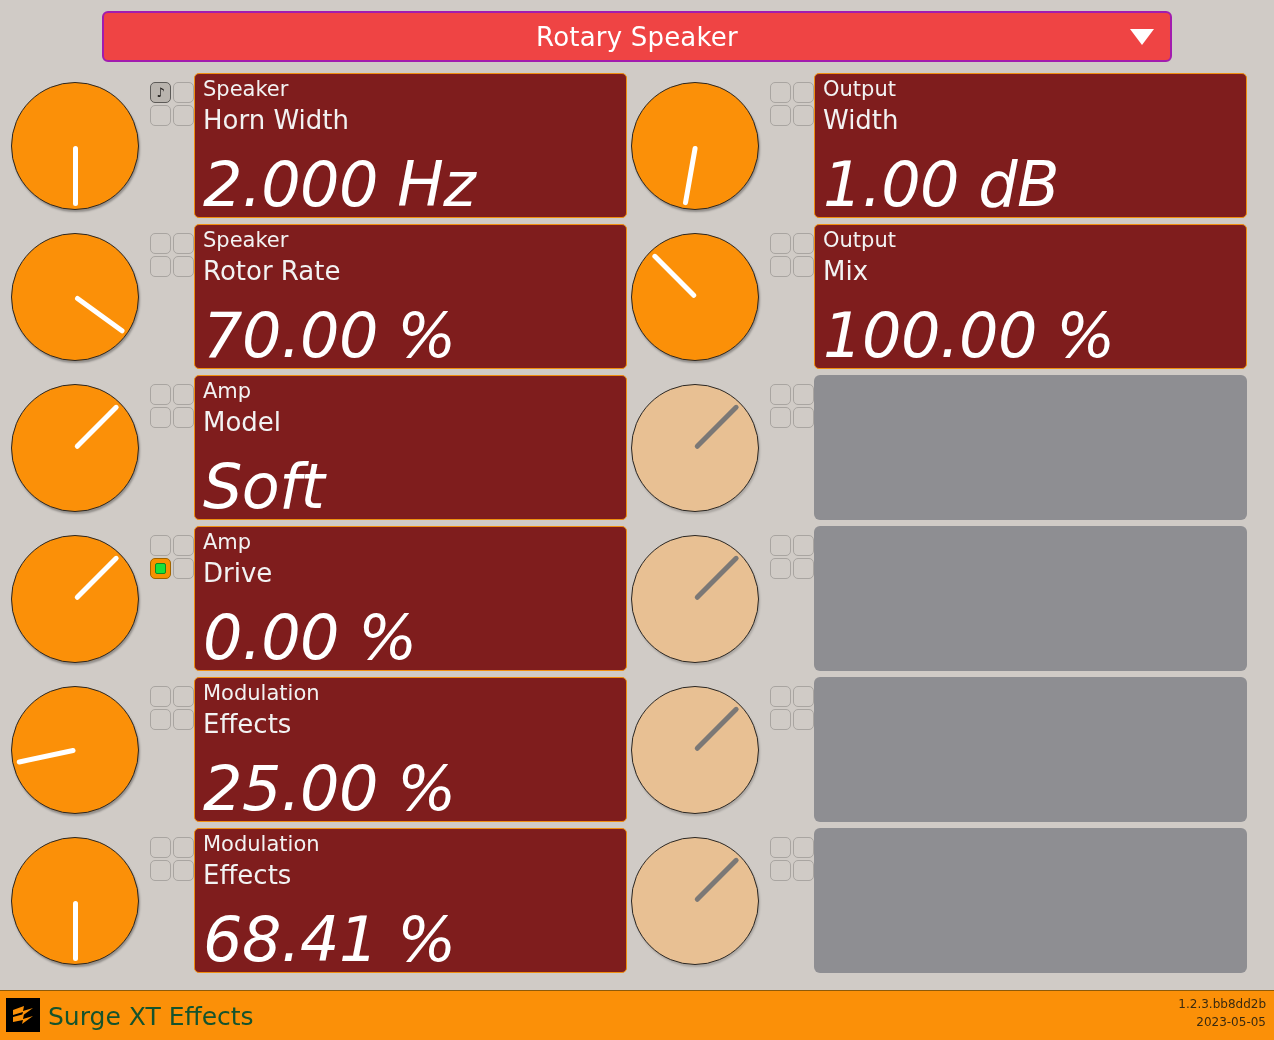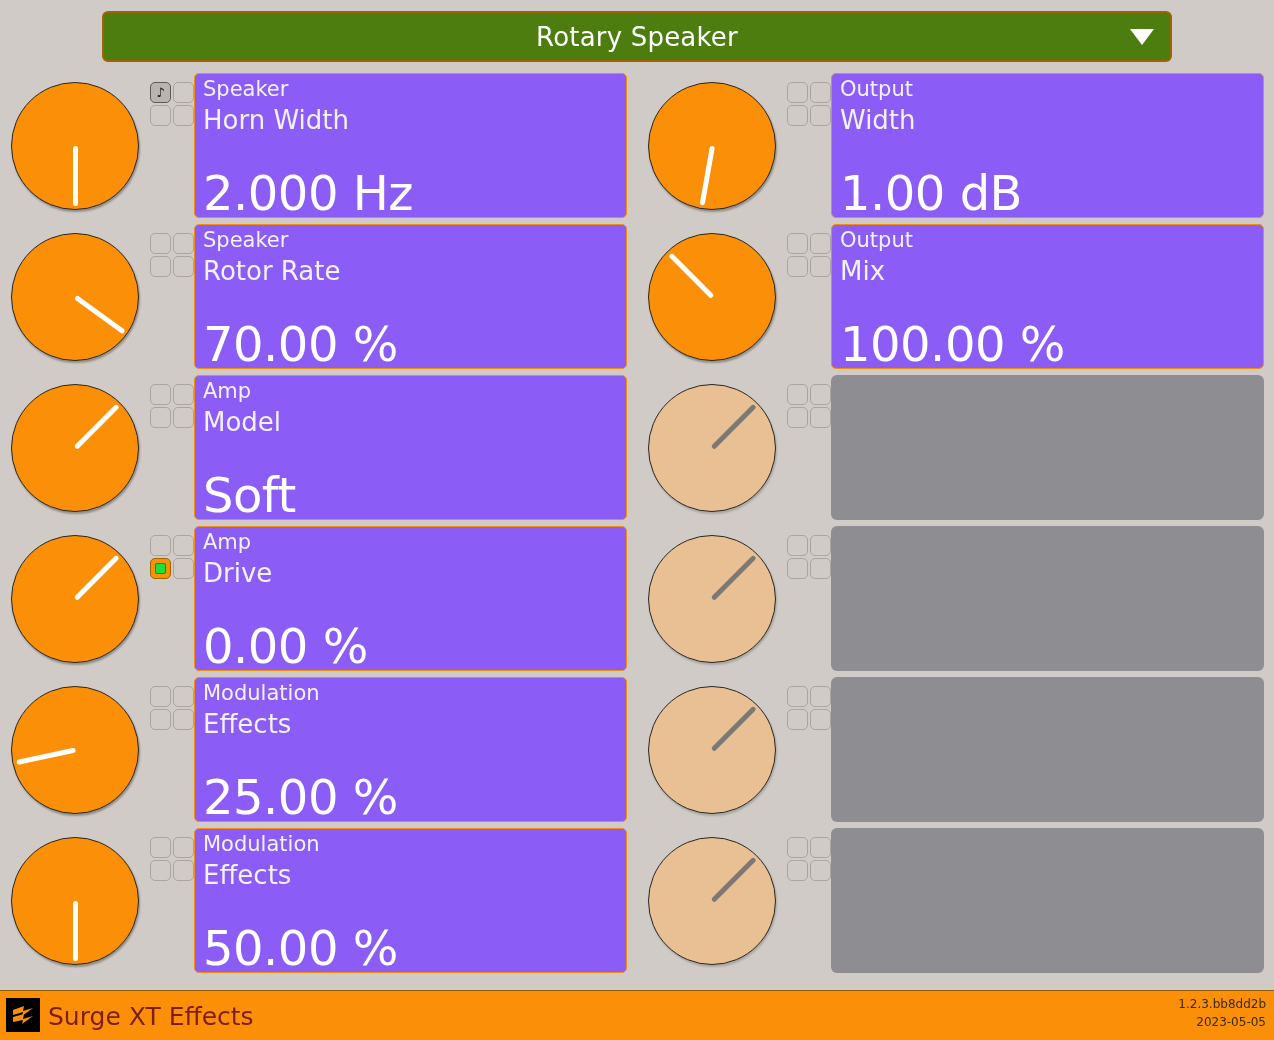--- a/index.html
+++ b/index.html
@@ -17,22 +17,22 @@
 
   
   .header-wrap {
     position: absolute;
     left: 102px; top: 11px;
     width: 1070px; height: 51px;
   }
   .fx-select {
     position: relative;
     width: 100%; height: 100%;
-    background: #4d7c0f;
-    border: 2px solid #a16207;
+    background: #ef4444;
+    border: 2px solid #a21caf;
     border-radius: 6px;
     display: flex; align-items: center; justify-content: center;
     cursor: pointer;
   }
   .fx-select-label {
     color: #ffffff;
     font-size: 26px;
     letter-spacing: 0.2px;
   }
   .fx-arrow {
@@ -46,21 +46,21 @@
   }
 
   
   .grid {
     position: absolute;
     left: 0; top: 70px;
     width: 1274px; height: 920px;
   }
   .column { position: absolute; top: 0; width: 637px; height: 920px; }
   .col-left  { left: 0; }
-  .col-right { left: 637px; }
+  .col-right { left: 620px; }
 
   .prow {
     position: absolute;
     left: 0; width: 637px; height: 151px;
     display: flex; align-items: flex-start;
   }
 
   
   .knob-slot {
     width: 150px; height: 151px;
@@ -131,21 +131,21 @@
     border-radius: 2px;
     display: block;
   }
   .tbtn .note { font-size: 13px; color: #1b1917; }
 
   
   .pdisp {
     flex: 1 1 auto;
     margin: 3px 10px 3px 0;
     height: 145px;
-    background: #8b5cf6;
+    background: #7f1d1d;
     border: 1.6px solid #ef8e10;
     border-radius: 5px;
     position: relative;
     overflow: hidden;
     cursor: text;
   }
   .pdisp.blank {
     background: #8e8e92;
     border: none;
     border-radius: 6px;
@@ -160,22 +160,23 @@
   .p-name {
     position: absolute;
     left: 8px; top: 31px;
     color: #f2f2f2;
     font-size: 26px;
   }
   .p-value {
     position: absolute;
     left: 8px; bottom: -4px;
     color: #ffffff;
-    font-size: 48px;
+    font-size: 62px;
     letter-spacing: -0.5px;
+    font-style: italic;
   }
 
   
   .footer {
     position: absolute;
     left: 0; bottom: 0;
     width: 1274px; height: 50px;
     background: #fb9008;
     border-top: 1.5px solid #8e5a08;
   }
@@ -184,21 +185,21 @@
     left: 6px; top: 7px;
     width: 34px; height: 34px;
     background: #000000;
     display: flex; align-items: center; justify-content: center;
   }
   .logo svg { display: block; }
   .footer-title {
     position: absolute;
     left: 48px; top: 50%;
     transform: translateY(-50%);
-    color: #7f1d1d;
+    color: #14532d;
     font-size: 25px;
   }
   .ver {
     position: absolute;
     right: 8px;
     color: #3a2a10;
     font-size: 12px;
     text-align: right;
     font-family: "DejaVu Sans", "Liberation Sans", sans-serif;
   }
@@ -321,21 +322,21 @@
           </div>
           <div class="toggles">
             <div class="tbtn"></div>
             <div class="tbtn"></div>
             <div class="tbtn"></div>
             <div class="tbtn"></div>
           </div>
           <div class="pdisp">
             <div class="p-group">Modulation</div>
             <div class="p-name">Effects</div>
-            <div class="p-value">50.00 %</div>
+            <div class="p-value">68.41 %</div>
           </div>
         </div>
       </div>
     <div class="column col-right" id="col-right">
         <div class="prow" style="top: 0px;">
           <div class="knob-slot">
             <div class="knob">
               <div class="pointer" style="transform: rotate(190deg);"></div>
             </div>
           </div>

